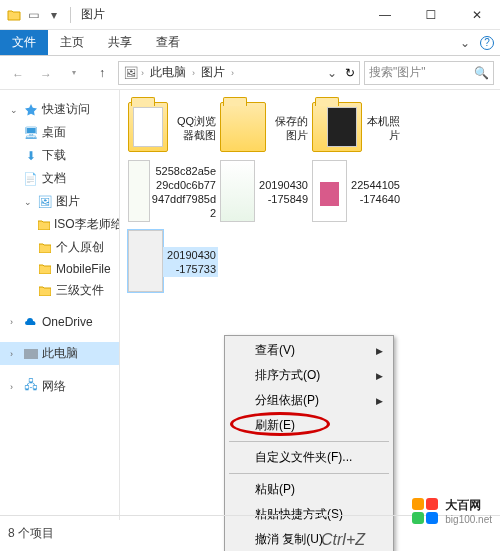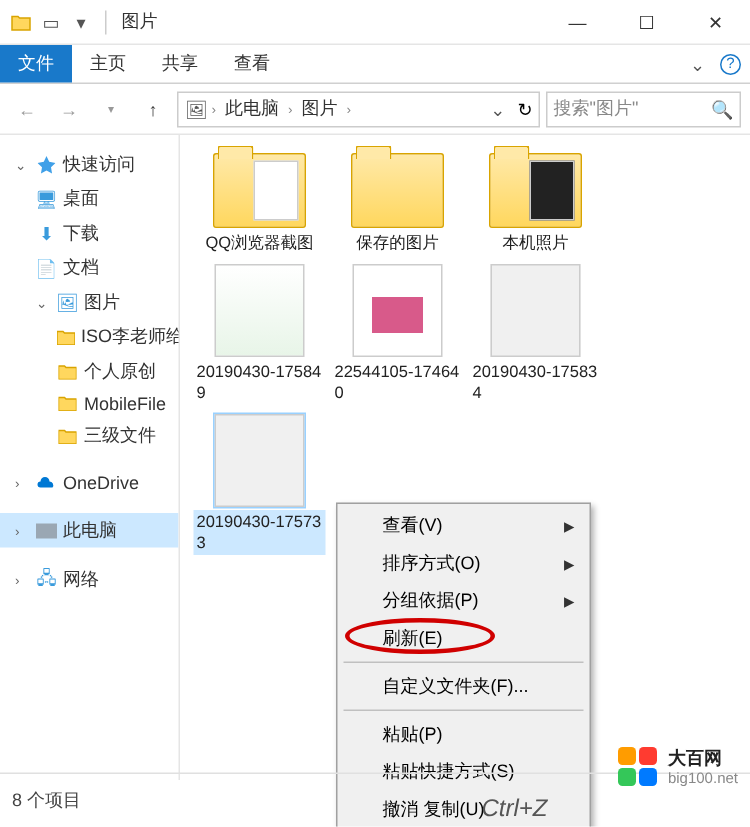--- a/index.html
+++ b/index.html
@@ -36,21 +36,21 @@
 .nicon.star svg{fill:#40a0e8;}
 .nicon.folder svg{fill:#ffd75e;stroke:#d9a400;}
 .nicon.desktop{color:#3a9bdc;}
 .nicon.dl{color:#3a9bdc;}
 .nicon.doc{color:#3a9bdc;}
 .nicon.pic{color:#3a9bdc;}
 .nicon.od svg{fill:#0078d4;}
 .nicon.pc{background:#9aa7b3;width:14px;height:10px;}
 .nicon.net{color:#3a9bdc;}
 .content{flex:1;padding:12px 8px;display:flex;flex-wrap:wrap;gap:6px 2px;align-content:flex-start;overflow:hidden;}
-.item{width:90px;display:flex;flex-direction:column;align-items:center;text-align:left;}
+.item{width:90px;display:flex;flex-direction:row;align-items:center;text-align:right;}
 .item.selected .thumb{outline:1px solid #99d1ff;background:#cce8ff;}
 .item.selected .lbls{background:#cce8ff;}
 .thumb{width:76px;height:64px;display:flex;align-items:center;justify-content:center;margin-bottom:2px;}
 .thumb.folder{background:linear-gradient(#ffe9a8,#ffd75e);border:1px solid #d9a400;width:62px;height:50px;border-radius:2px;position:relative;}
 .thumb.folder::before{content:"";position:absolute;top:-6px;left:2px;width:22px;height:8px;background:#ffe9a8;border:1px solid #d9a400;border-bottom:none;border-radius:2px 2px 0 0;}
 .thumb.folder.preview::after{content:"";position:absolute;right:4px;top:4px;bottom:4px;width:28px;background:#fff;border:1px solid #ccc;}
 .thumb.folder.dark::after{background:#222;}
 .thumb.img{border:1px solid #ccc;background:#fafafa;width:60px;height:62px;}
 .thumb.img.green{background:linear-gradient(#fff,#e8f5e8);}
 .thumb.img.pink{background:#fff;}
@@ -219,30 +219,30 @@
       </div>
     <div class="item">
         <div class="thumb folder"></div>
         <div class="lbls">保存的图片</div>
       </div>
     <div class="item">
         <div class="thumb folder dark preview"></div>
         <div class="lbls">本机照片</div>
       </div>
     <div class="item">
+        <div class="thumb img light"></div>
+        <div class="lbls">5258c82a5e29cd0c6b77947ddf7985d2</div>
+      </div>
+    <div class="item">
         <div class="thumb img green"></div>
         <div class="lbls">20190430-175849</div>
       </div>
     <div class="item">
         <div class="thumb img pink"></div>
         <div class="lbls">22544105-174640</div>
-      </div>
-    <div class="item">
-        <div class="thumb img chat"></div>
-        <div class="lbls">20190430-175834</div>
       </div>
     <div class="item selected">
         <div class="thumb img chat"></div>
         <div class="lbls">20190430-175733</div>
       </div>
   </div>
 </div>
 
 <div class="ctxmenu">
   <div class="mi">

